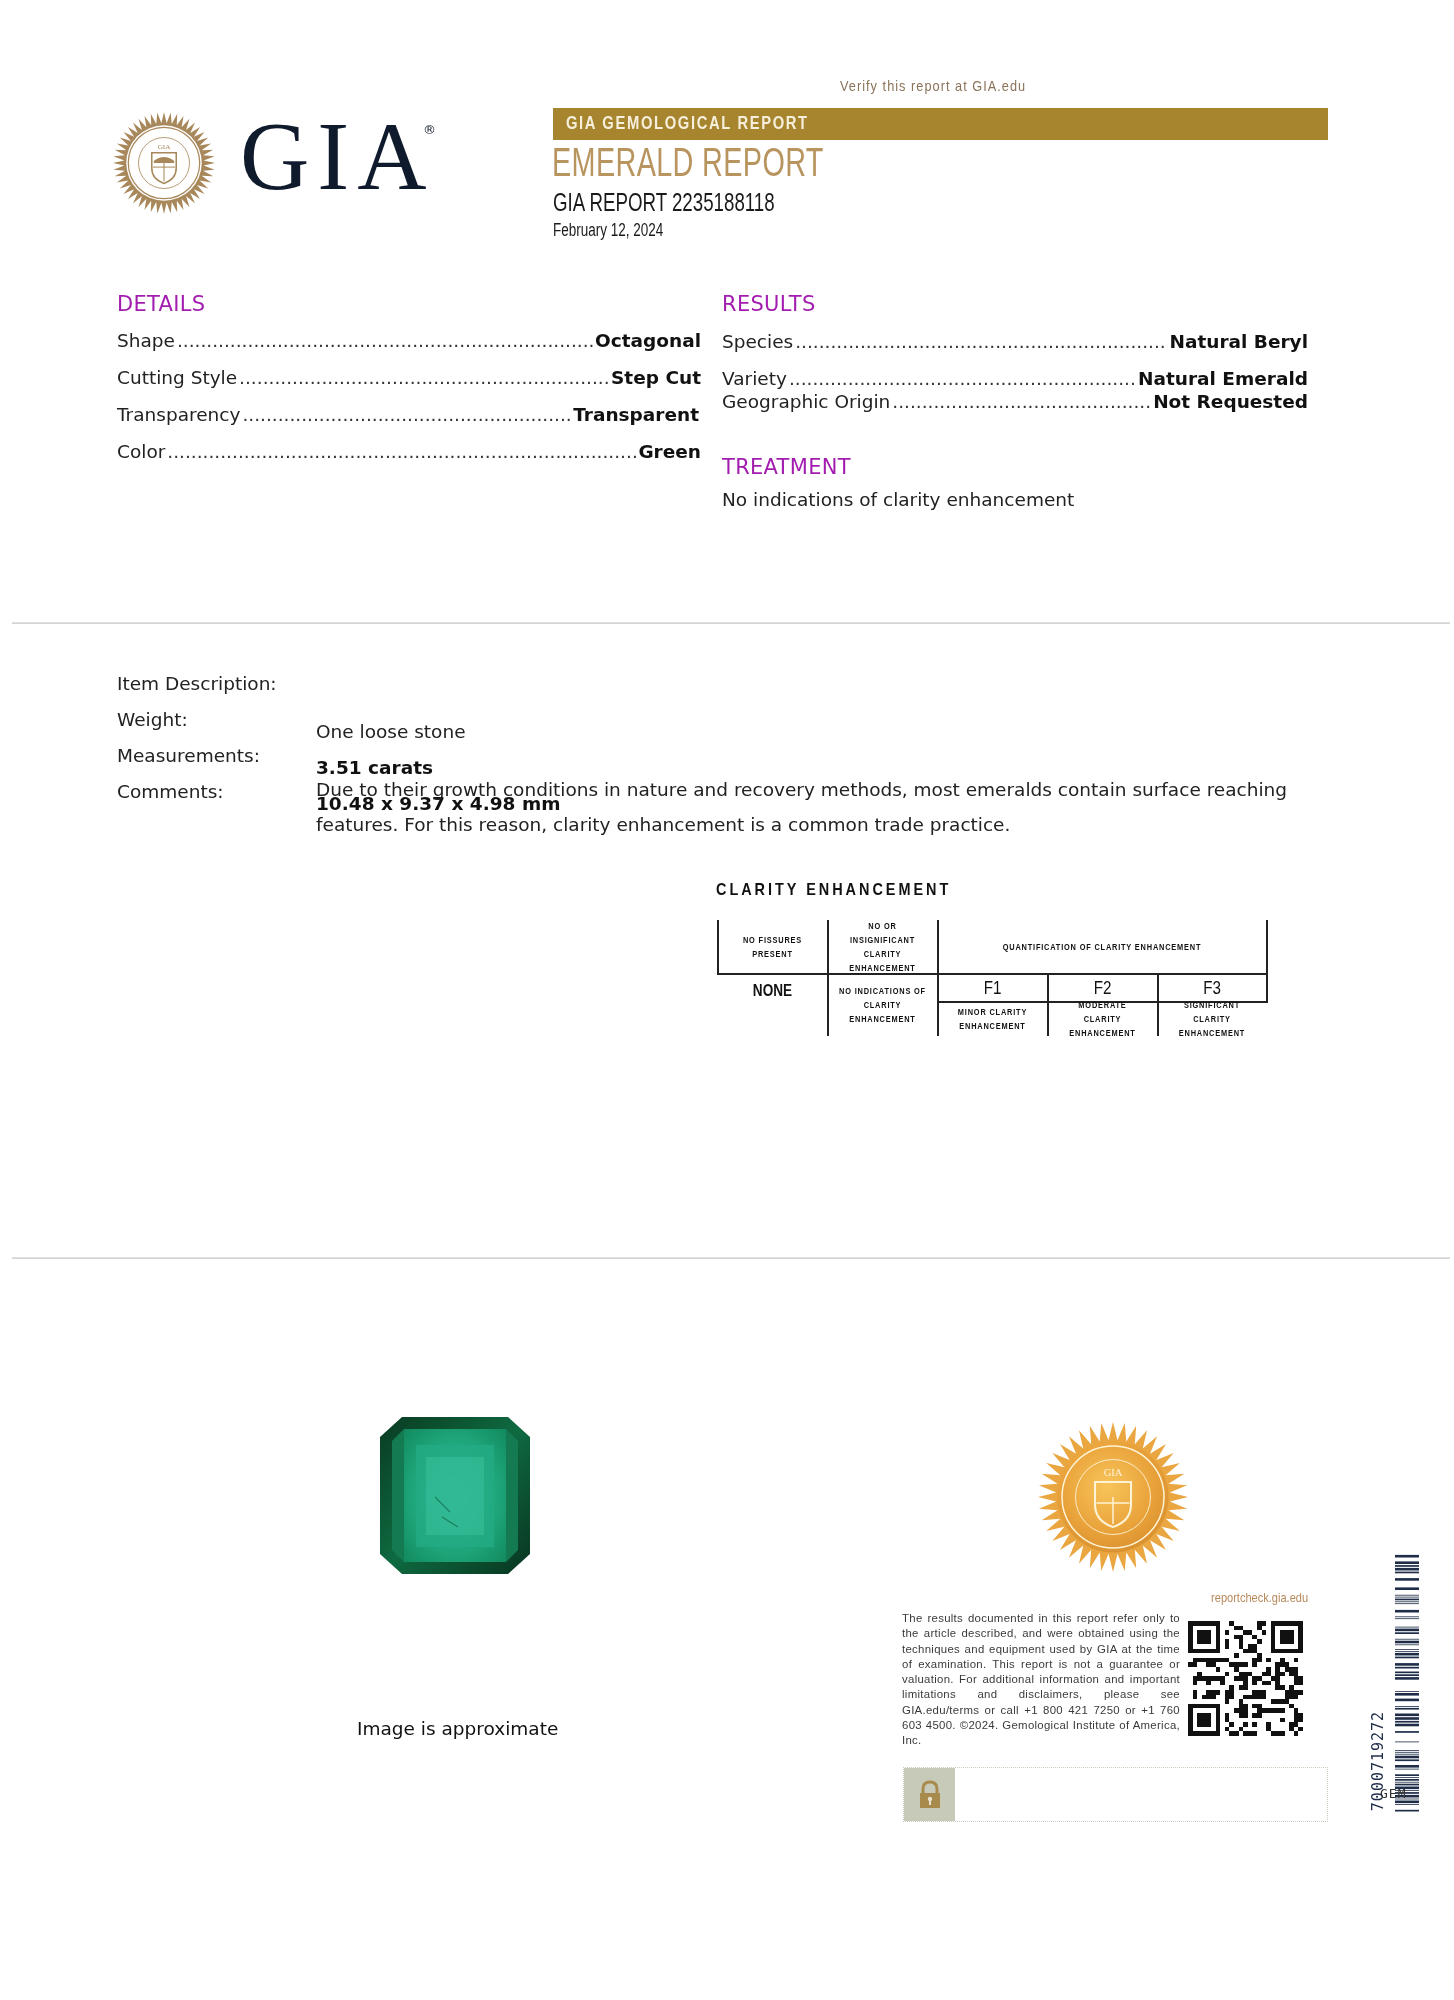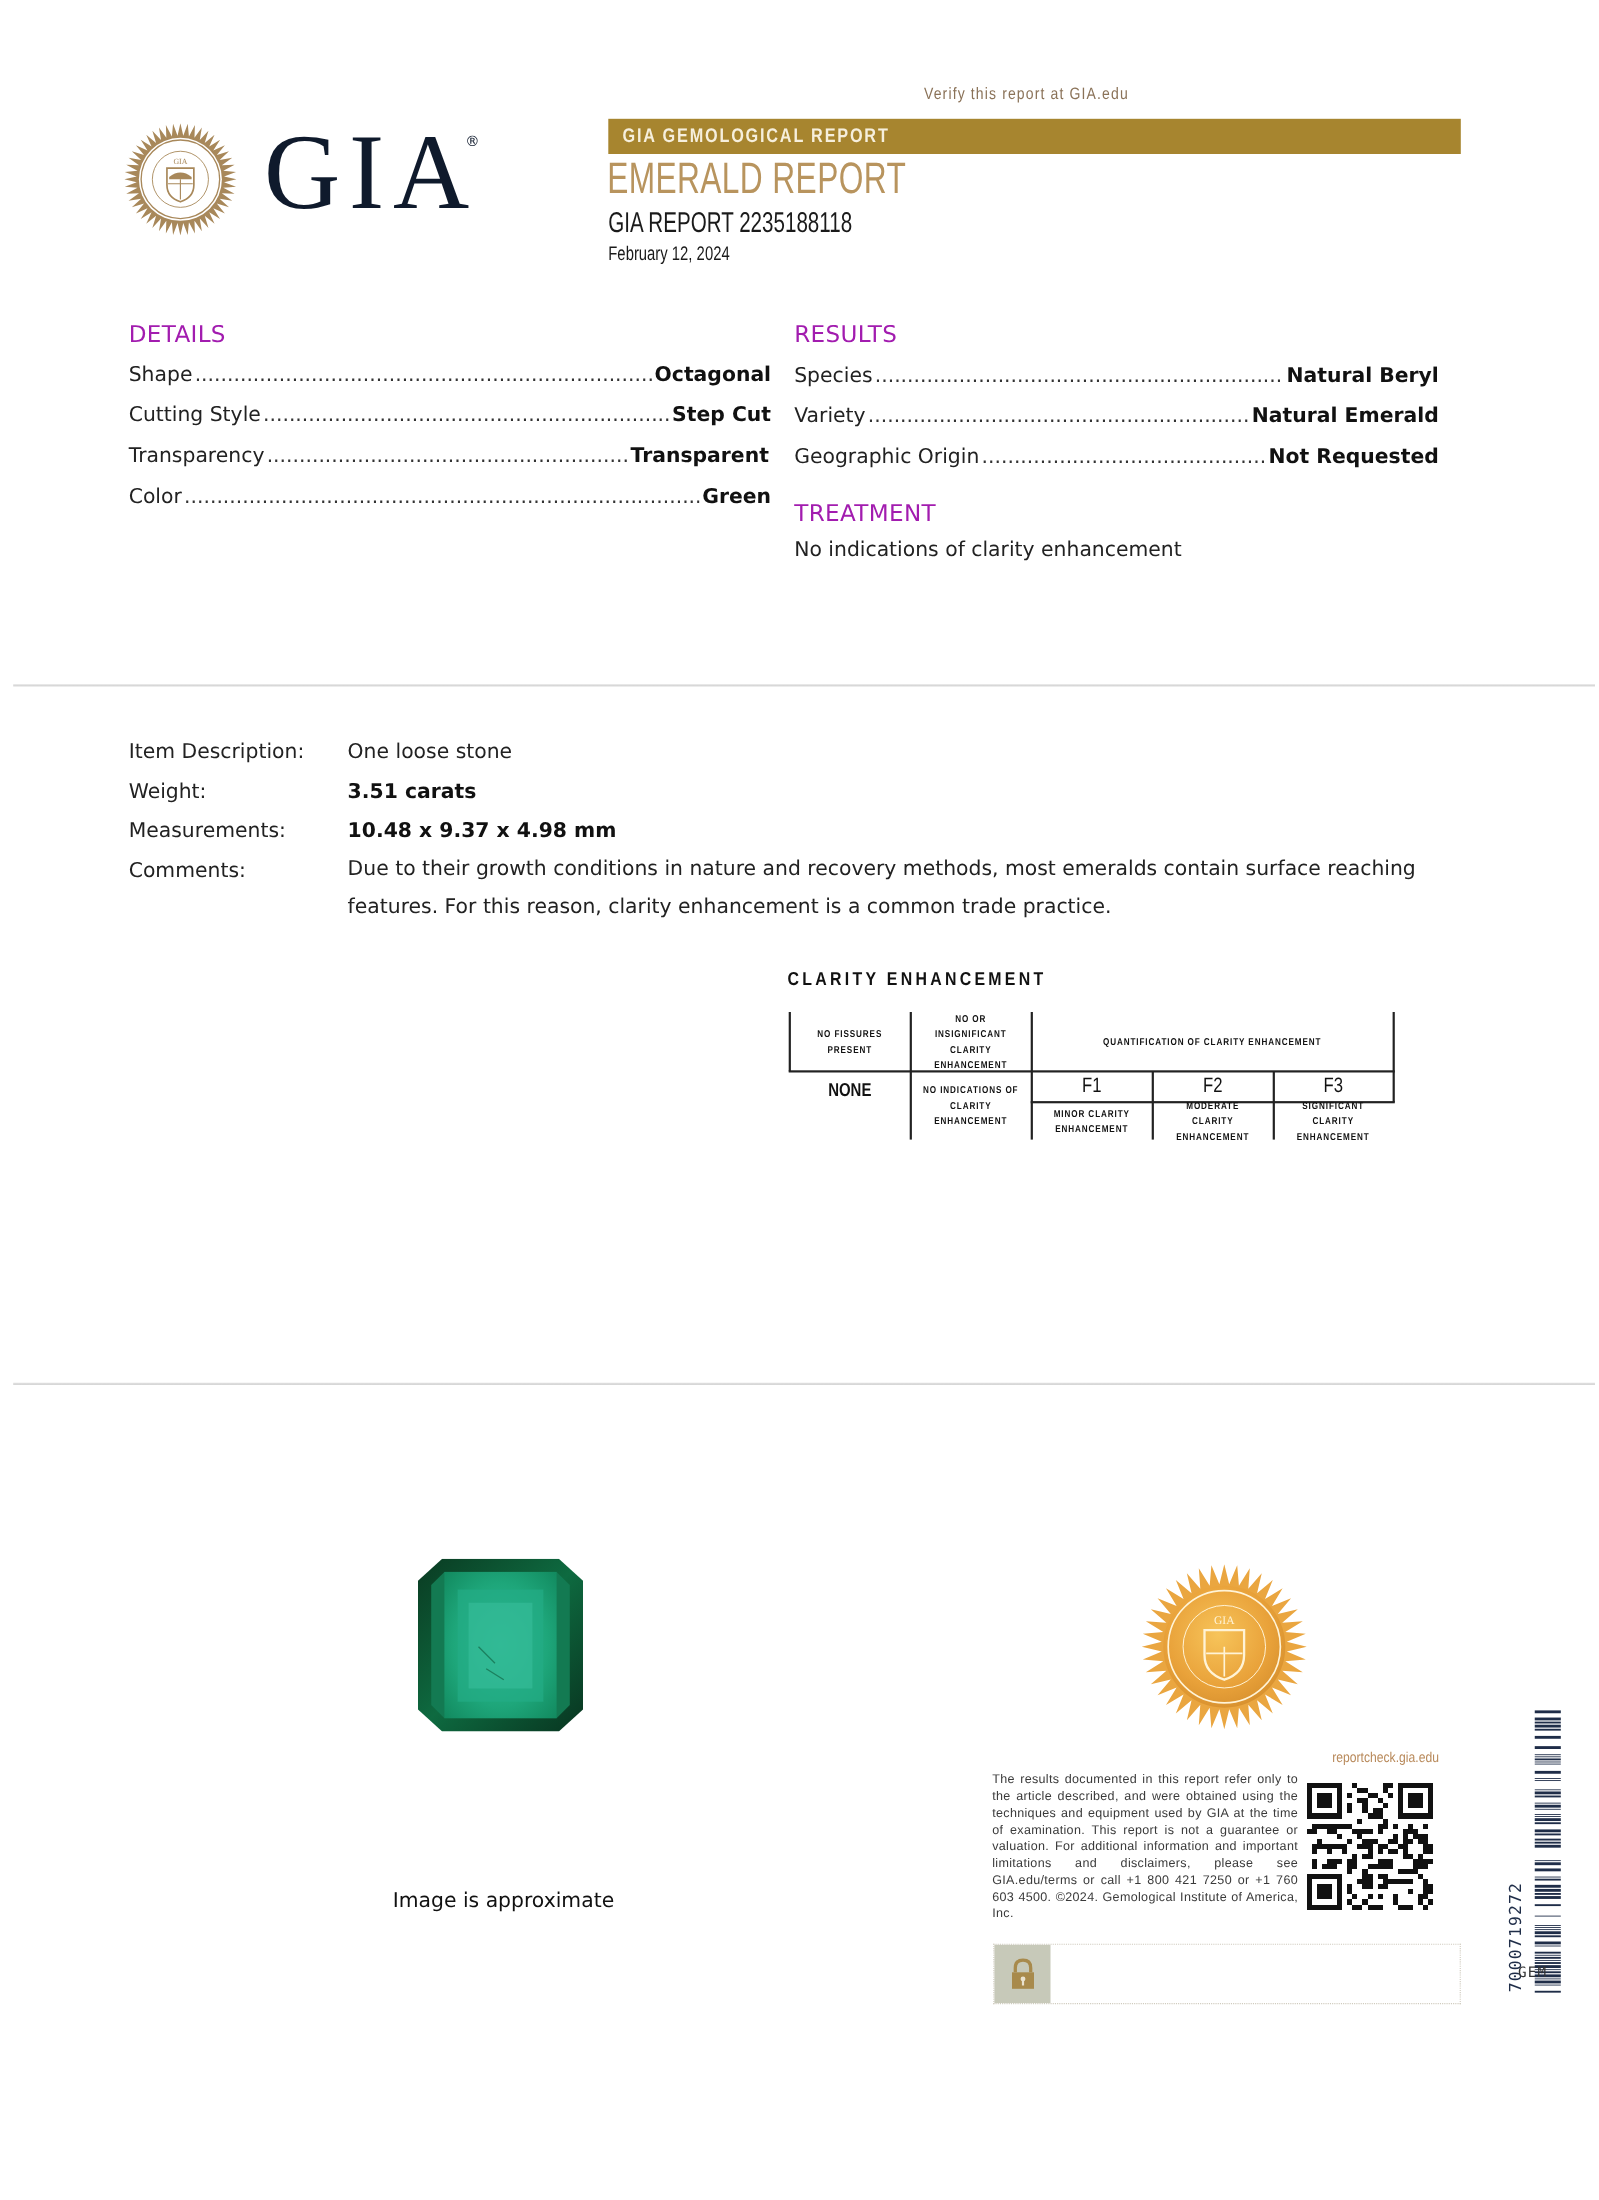--- a/index.html
+++ b/index.html
@@ -28,21 +28,21 @@
 
   #details-head { left: 117px; top: 292px; }
   #results-head { left: 722px; top: 292px; }
   #treatment-head { left: 722px; top: 455px; }
   #treatment-text { left: 722px; top: 489px; font-size: 18.5px; color: #222; }
 
   .sep { position: absolute; left: 12px; width: 1438px; height: 2px; background: linear-gradient(#e4e4e4, #cfcfcf); }
 
   
   .item-label { position: absolute; left: 117px; font-size: 18.5px; color: #222; }
-  .item-value { position: absolute; left: 316px; font-size: 18.5px; color: #222; }
+  .item-value { position: absolute; left: 316px; font-size: 18.5px; color: #222; margin-top: 48px; }
   .item-value.bold { font-weight: 700; color: #111; }
   #comments-text { left: 316px; top: 780px; width: 1000px; font-size: 18.5px; line-height: 35px; color: #222; }
 
   
   #clarity-title { left: 716px; top: 880px; font-family: "Liberation Sans", sans-serif; font-weight: bold; font-size: 17px; letter-spacing: 3.5px; color: #111; transform: scaleX(0.85); transform-origin: left; white-space: nowrap; }
   .tl { position: absolute; background: #222; }
   .tcell { position: absolute; display: flex; align-items: center; justify-content: center; text-align: center; font-family: "Liberation Sans", sans-serif; font-weight: bold; color: #111; }
   .tiny { font-size: 9px; letter-spacing: 1px; line-height: 14px; transform: scaleX(0.82); }
   .fgrade { font-family: "Liberation Sans", sans-serif; font-weight: normal; font-size: 19px; transform: scaleX(0.8); }
   .none { font-size: 17px; font-weight: bold; transform: scaleX(0.8); }
@@ -122,21 +122,21 @@
 <div class="kv-row" style="left:722px; top:331px; width:586px;">
   <span class="k">Species</span>
     <span class="dots"></span>
     <span class="v">Natural Beryl</span>
 </div>
 <div class="kv-row" style="left:722px; top:368px; width:586px;">
   <span class="k">Variety</span>
     <span class="dots"></span>
     <span class="v">Natural Emerald</span>
 </div>
-<div class="kv-row" style="left:722px; top:405px; width:586px;">
+<div class="kv-row" style="left:722px; top:391px; width:586px;">
   <span class="k">Geographic Origin</span>
     <span class="dots"></span>
     <span class="v">Not Requested</span>
 </div>
 
 <div id="treatment-head" class="abs section-head">TREATMENT</div>
 <div id="treatment-text" class="abs">No indications of clarity enhancement</div>
 
 <div class="sep" style="top:622px;"></div>
 

